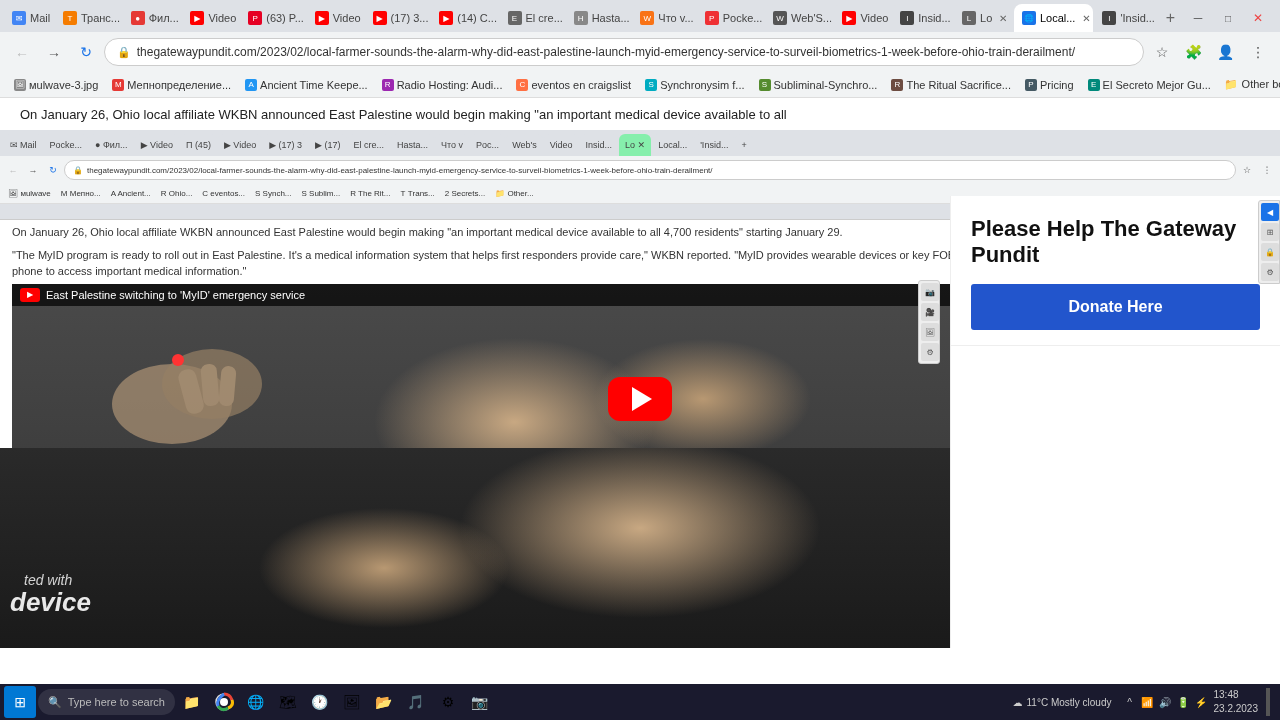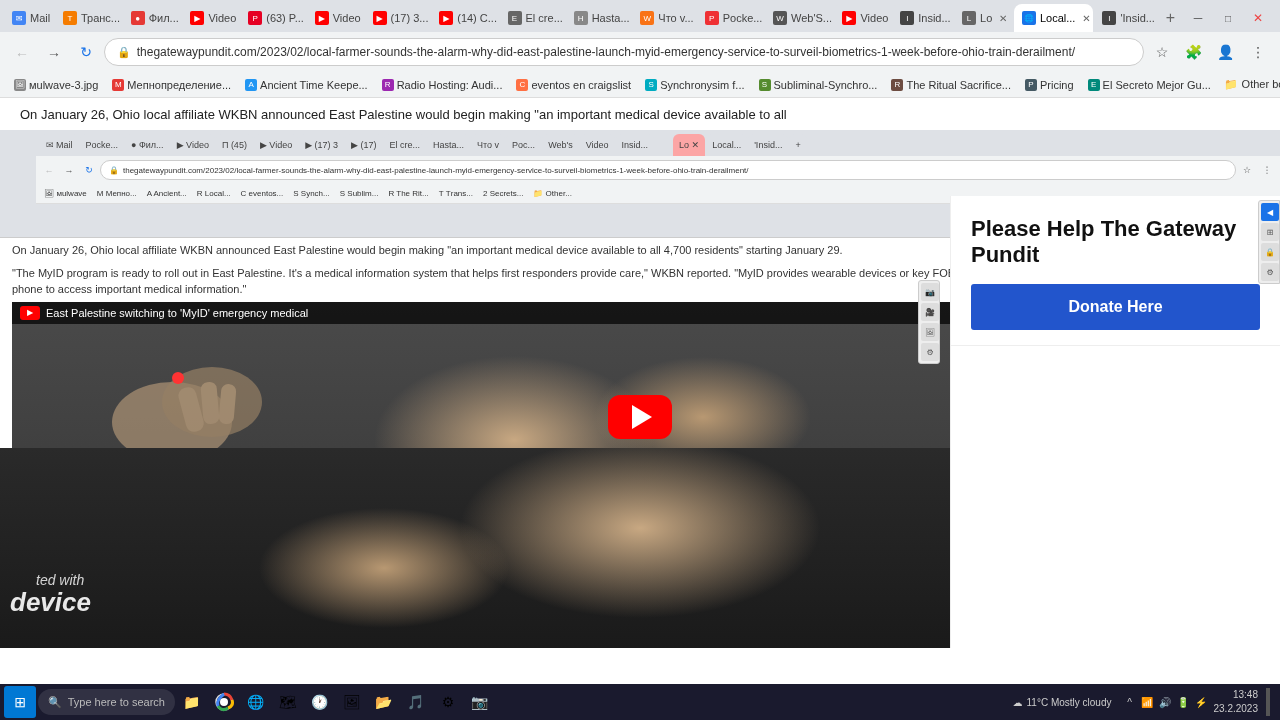--- a/index.html
+++ b/index.html
@@ -177,25 +177,24 @@
     }
 
     
     .inner-browser {
       position: absolute;
       top: 0; left: 0; right: 0; bottom: 0;
       background: #fff;
     }
 
     .inner-browser-chrome {
-      height: 108px;
+      height: 90px;
       background: #dee1e6;
       border-bottom: 1px solid #ccc;
       overflow: hidden;
-      padding-left: 36px;
     }
 
     .inner-tab-bar {
       height: 26px;
       background: #dee1e6;
       display: flex;
       align-items: flex-end;
       padding: 0 4px;
       gap: 1px;
       overflow: hidden;
@@ -211,22 +210,21 @@
       align-items: center;
       gap: 3px;
       font-size: 9px;
       color: #444;
       max-width: 90px;
       overflow: hidden;
       cursor: pointer;
     }
 
     .inner-tab.active {
-      background: #fca5a5;
-      margin-left: 18px;
+      background: #86efac;
     }
 
     .inner-nav-bar {
       height: 28px;
       background: #f1f3f4;
       display: flex;
       align-items: center;
       padding: 0 4px;
       gap: 2px;
       font-size: 9px;
@@ -542,21 +540,20 @@
       align-items: center;
       gap: 4px;
       font-size: 10px;
       color: #ccc;
       padding: 0 6px;
     }
 
     .taskbar-clock {
       font-size: 10px;
       color: #ccc;
-      text-align: right;
       line-height: 1.4;
     }
 
     .taskbar-tray {
       display: flex;
       align-items: center;
       gap: 2px;
     }
 
     .tray-icon {
@@ -783,21 +780,21 @@
             <span style="font-size:8px;overflow:hidden;text-overflow:ellipsis;white-space:nowrap;">thegatewaypundit.com/2023/02/local-farmer-sounds-the-alarm-why-did-east-palestine-launch-myid-emergency-service-to-surveil-biometrics-1-week-before-ohio-train-derailment/</span>
           </div>
           <div class="nav-btn" style="width:18px;height:18px;font-size:9px;">☆</div>
           <div class="nav-btn" style="width:18px;height:18px;font-size:9px;">⋮</div>
         </div>
 
         <div class="inner-bookmarks">
           <div class="inner-bookmark">🖼 мulwave</div>
           <div class="inner-bookmark">M Мепно...</div>
           <div class="inner-bookmark">A Ancient...</div>
-          <div class="inner-bookmark">R Local...</div>
+          <div class="inner-bookmark">R Ohio...</div>
           <div class="inner-bookmark">C eventos...</div>
           <div class="inner-bookmark">S Synch...</div>
           <div class="inner-bookmark">S Sublim...</div>
           <div class="inner-bookmark">R The Rit...</div>
           <div class="inner-bookmark">Т Тrans...</div>
           <div class="inner-bookmark">2 Secrets...</div>
           <div class="inner-bookmark">📁 Other...</div>
         </div>
       </div>
 
@@ -809,21 +806,21 @@
       <div style="position:absolute; right:0; top:90px; width:180px; background:#fff; border-left:1px solid #eee; padding:8px;">
         <div style="font-size:11px;font-weight:bold;color:#222;margin-bottom:6px;">Please Help The Gateway Pundit</div>
         <button style="background:#2255cc;color:#fff;border:none;padding:6px 10px;font-size:10px;font-weight:bold;cursor:pointer;width:100%;border-radius:2px;">Donate Here</button>
       </div>
 
 
       <div class="video-container" style="height:230px; margin: 0 12px;">
 
         <div class="video-title-bar">
           <div class="video-yt-icon">▶</div>
-          <span class="video-title-text">East Palestine switching to 'MyID' emergency medical</span>
+          <span class="video-title-text">East Palestine switching to 'MyID' emergency service</span>
           <div class="video-actions">
             <span>Watch later</span>
             <span>Share</span>
           </div>
         </div>
 
         <div class="video-thumbnail">
           <div class="hands-bg"></div>
 
           <svg width="200" height="150" style="position:absolute;top:30px;left:80px;opacity:0.7;">
@@ -838,21 +835,21 @@
           <div class="play-button"></div>
         </div>
       </div>
 
     </div>
 
     <div style="position:absolute;bottom:210px;right:200px;font-size:20px;font-weight:bold;color:#cc0000;font-style:italic;">GP</div>
 
     <div class="video-bottom" style="bottom:36px;">
       <div class="video-bottom-bg"></div>
-      <div style="position:absolute;bottom:60px;left:36px;color:rgba(255,255,255,0.8);font-size:14px;font-style:italic;text-align:right;">ted with</div>
+      <div style="position:absolute;bottom:60px;left:24px;color:rgba(255,255,255,0.8);font-size:14px;font-style:italic;text-align:right;">ted with</div>
       <div style="position:absolute;bottom:30px;left:10px;color:rgba(255,255,255,0.9);font-size:26px;font-weight:bold;font-style:italic;">device</div>
       <div style="position:absolute;bottom:50px;right:80px;font-size:36px;font-weight:bold;color:rgba(255,255,255,0.5);font-style:italic;">GP</div>
     </div>
 
   </div>
 
   <div class="donate-sidebar">
     <div class="donate-header">
       <div class="donate-title">Please Help The Gateway Pundit</div>
       <button class="donate-button-main">Donate Here</button>

